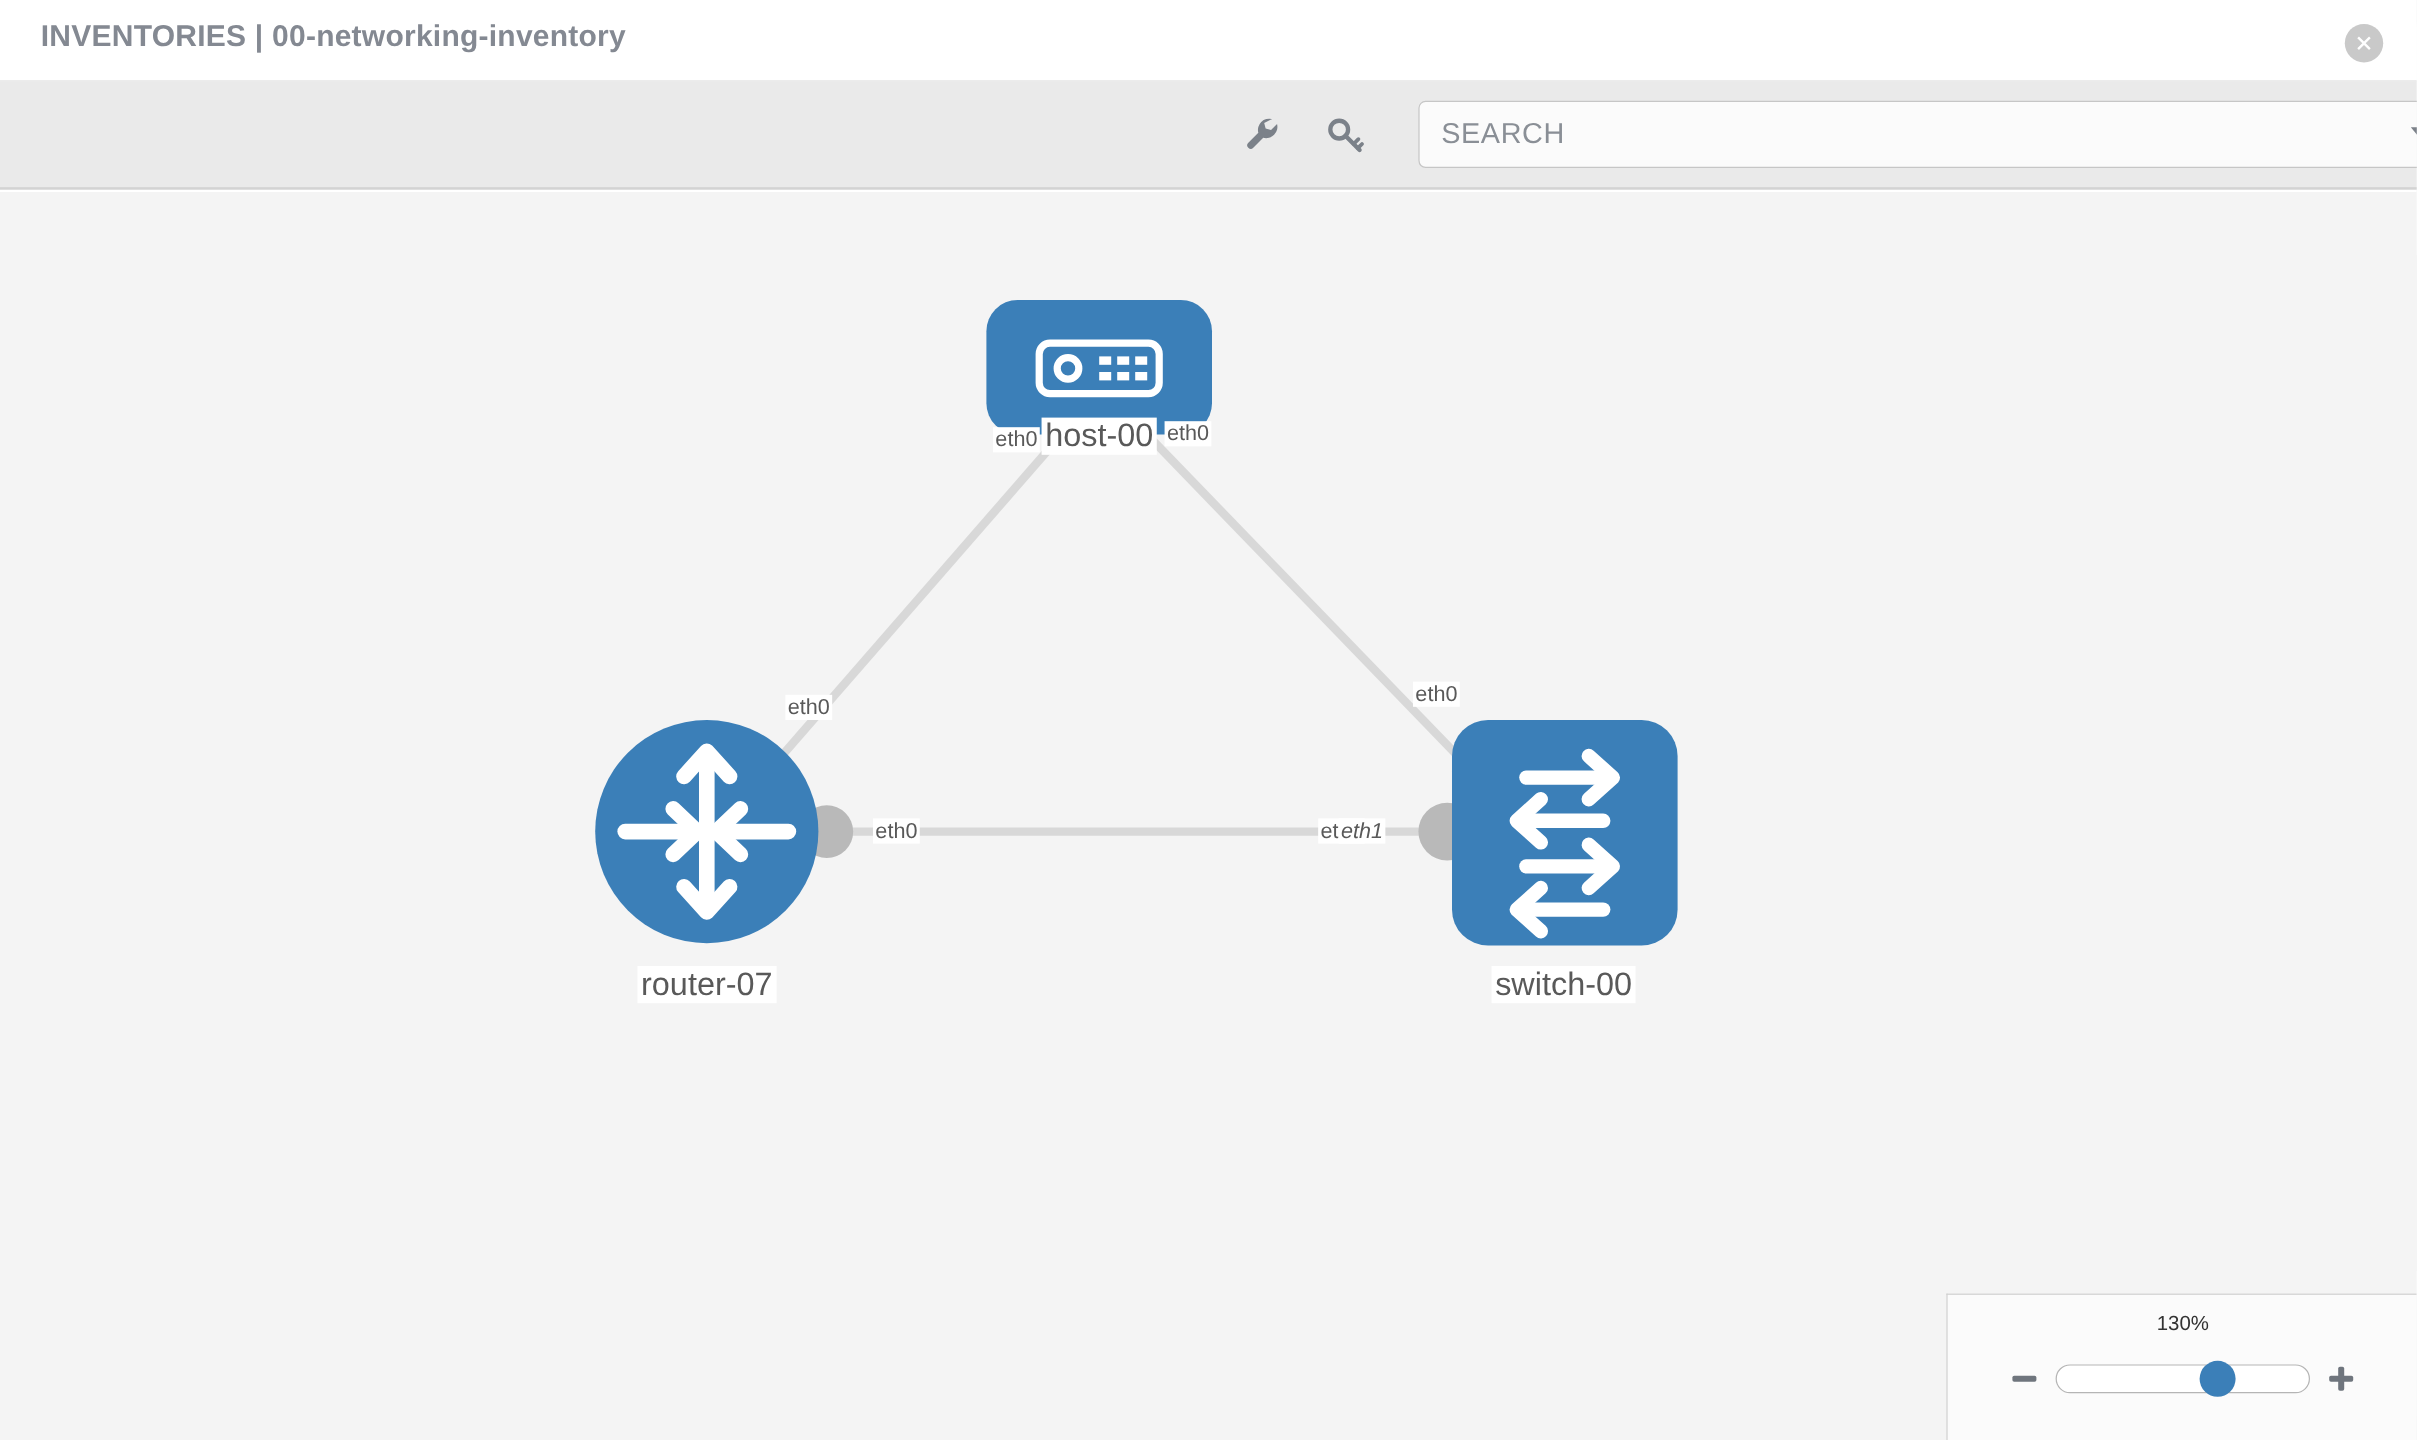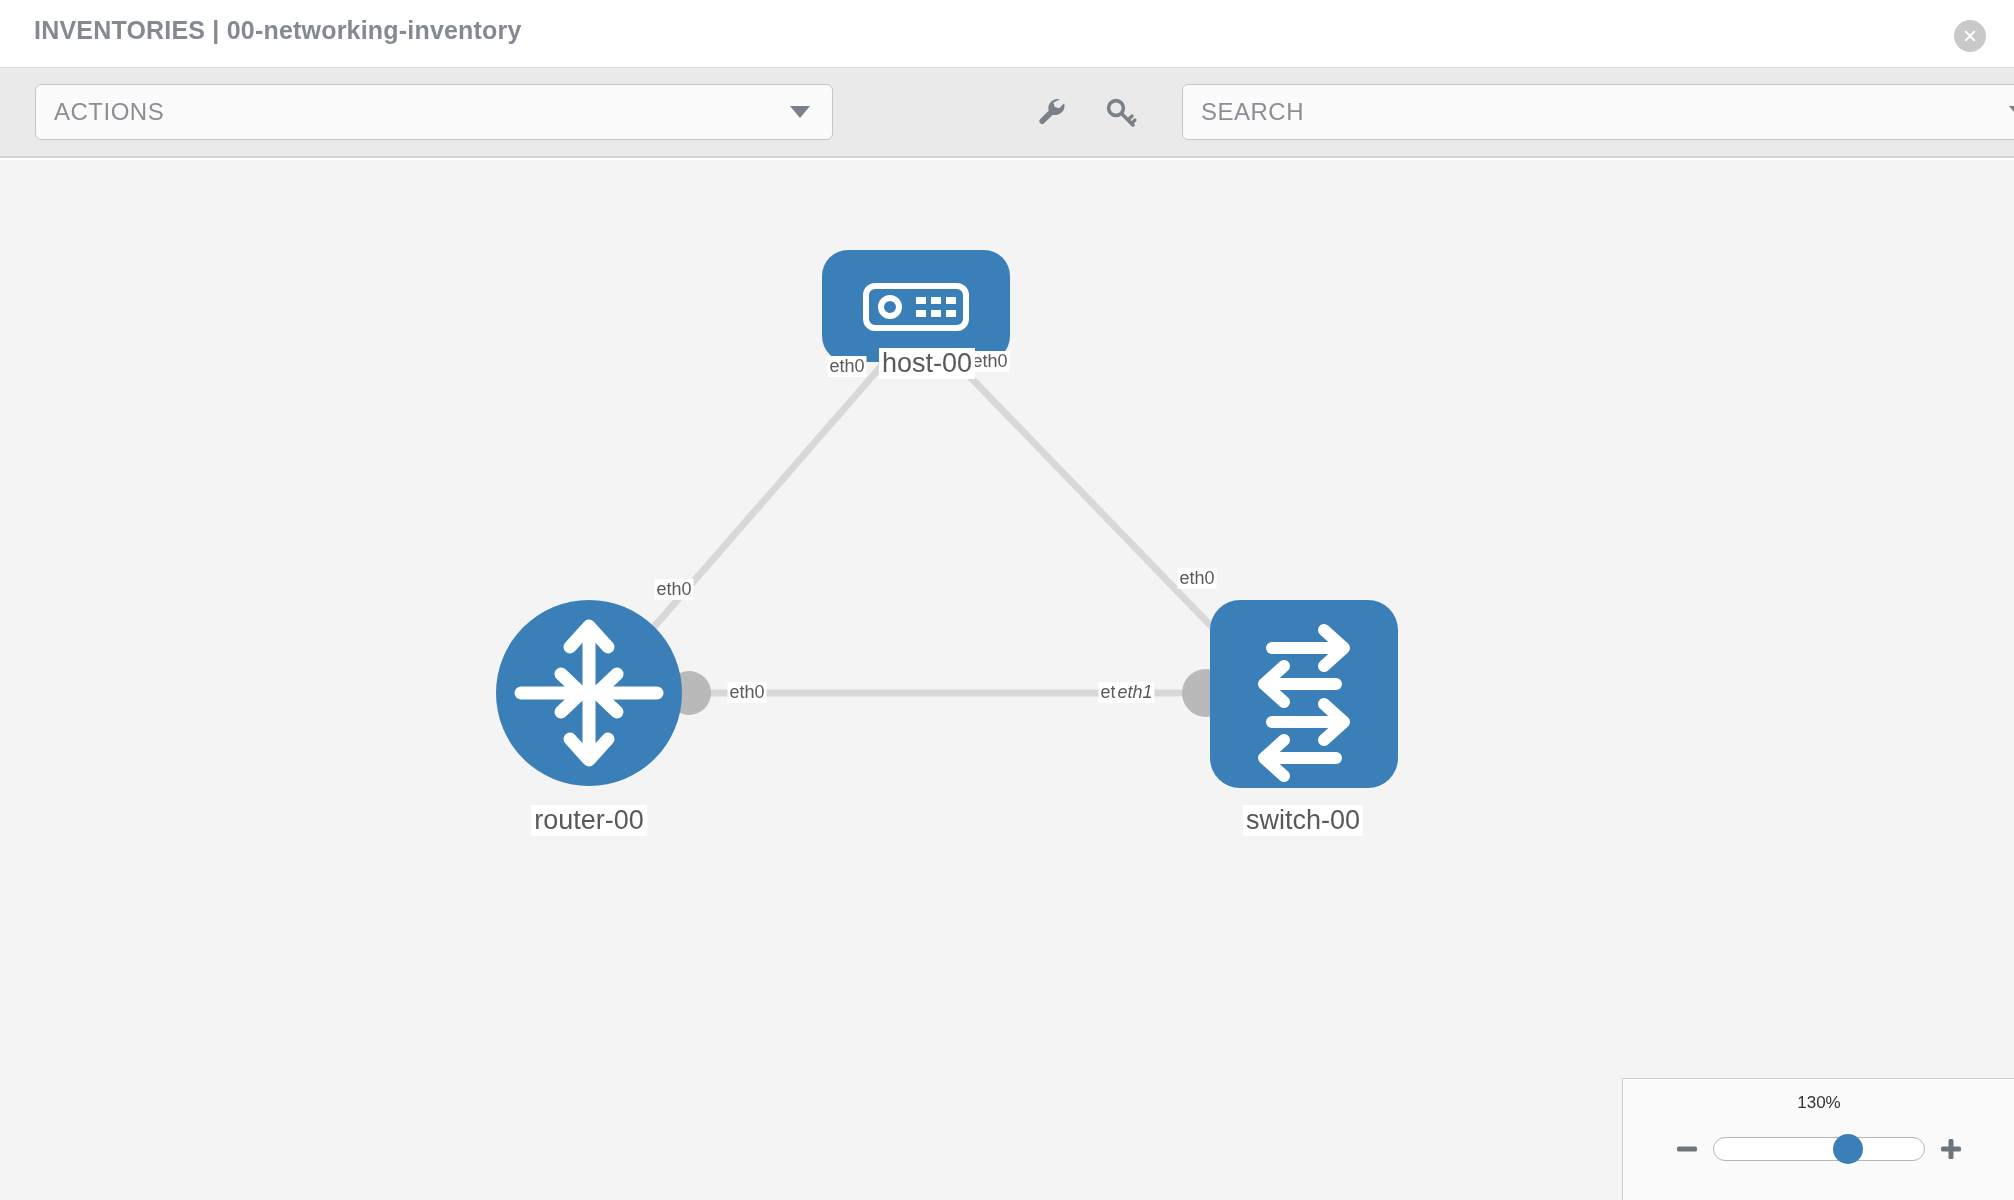--- a/index.html
+++ b/index.html
@@ -144,24 +144,20 @@
     <div class="header-title">INVENTORIES | 00-networking-inventory</div>
     <div class="close-btn">
       <svg width="20" height="20" viewBox="0 0 20 20" aria-hidden="true">
         <path d="M5.8 4.4 L10 8.6 L14.2 4.4 L15.6 5.8 L11.4 10 L15.6 14.2 L14.2 15.6 L10 11.4 L5.8 15.6 L4.4 14.2 L8.6 10 L4.4 5.8 Z" fill="#ffffff"></path>
       </svg>
     </div>
   </div>
 
   <div class="toolbar">
 
-    <div class="dropdown">
-      <span class="dd-label">ACTIONS</span>
-      <span class="caret"></span>
-    </div>
 
     <div class="tool-icons">
 
       <svg class="tool-icon" width="34" height="34" viewBox="0 0 34 34">
         <path d="M25.1 4.2 a9.4 9.4 0 0 0 -11.5 11.5 L5.3 24 a2.9 2.9 0 1 0 4.1 4.1 l8.3 -8.3 a9.4 9.4 0 0 0 11.5 -11.5 l-5.0 5.0 l-4.5 -1.2 l-1.2 -4.5 Z" fill="#7b8189"></path>
       </svg>
 
       <svg class="tool-icon" width="34" height="34" viewBox="0 0 34 34">
         <circle cx="11" cy="13" r="7.4" fill="none" stroke="#7b8189" stroke-width="3.6"></circle>
         <path d="M16.2 18.2 L28 30" stroke="#7b8189" stroke-width="3.6" stroke-linecap="round" fill="none"></path>
@@ -247,22 +243,22 @@
     </svg>
 
     <span class="iface-label" style="left:847px; top:196px;">eth0</span>
     <span class="iface-label" style="left:990px; top:191px;">eth0</span>
     <span class="iface-label" style="left:674px; top:419px;">eth0</span>
     <span class="iface-label" style="left:1197px; top:408px;">eth0</span>
     <span class="iface-label" style="left:747px; top:522px;">eth0</span>
     <span class="iface-label" style="left:1118px; top:522px;">eth0</span>
     <span class="iface-label" style="left:1135px; top:522px;font-style:italic;">eth1</span>
 
-    <span class="node-label" style="left:916px; top:188px;margin-left:11px;">host-00</span>
-    <span class="node-label" style="left:589px; top:645px;">router-00</span>
+    <span class="node-label" style="left:916px; top:188px;">host-00</span>
+    <span class="node-label" style="left:589px; top:645px;">router-07</span>
     <span class="node-label" style="left:1303px; top:645px;">switch-00</span>
 
     <div class="zoom-panel">
       <div class="zoom-value">130%</div>
       <div class="zoom-row">
         <svg class="zoom-minus" width="24" height="24" viewBox="0 0 24 24">
           <rect x="2" y="9.5" width="20" height="5" rx="1.5" fill="#6f757d"></rect>
         </svg>
         <div class="slider-track">
           <div class="slider-thumb" style="left: 64%;"></div>

